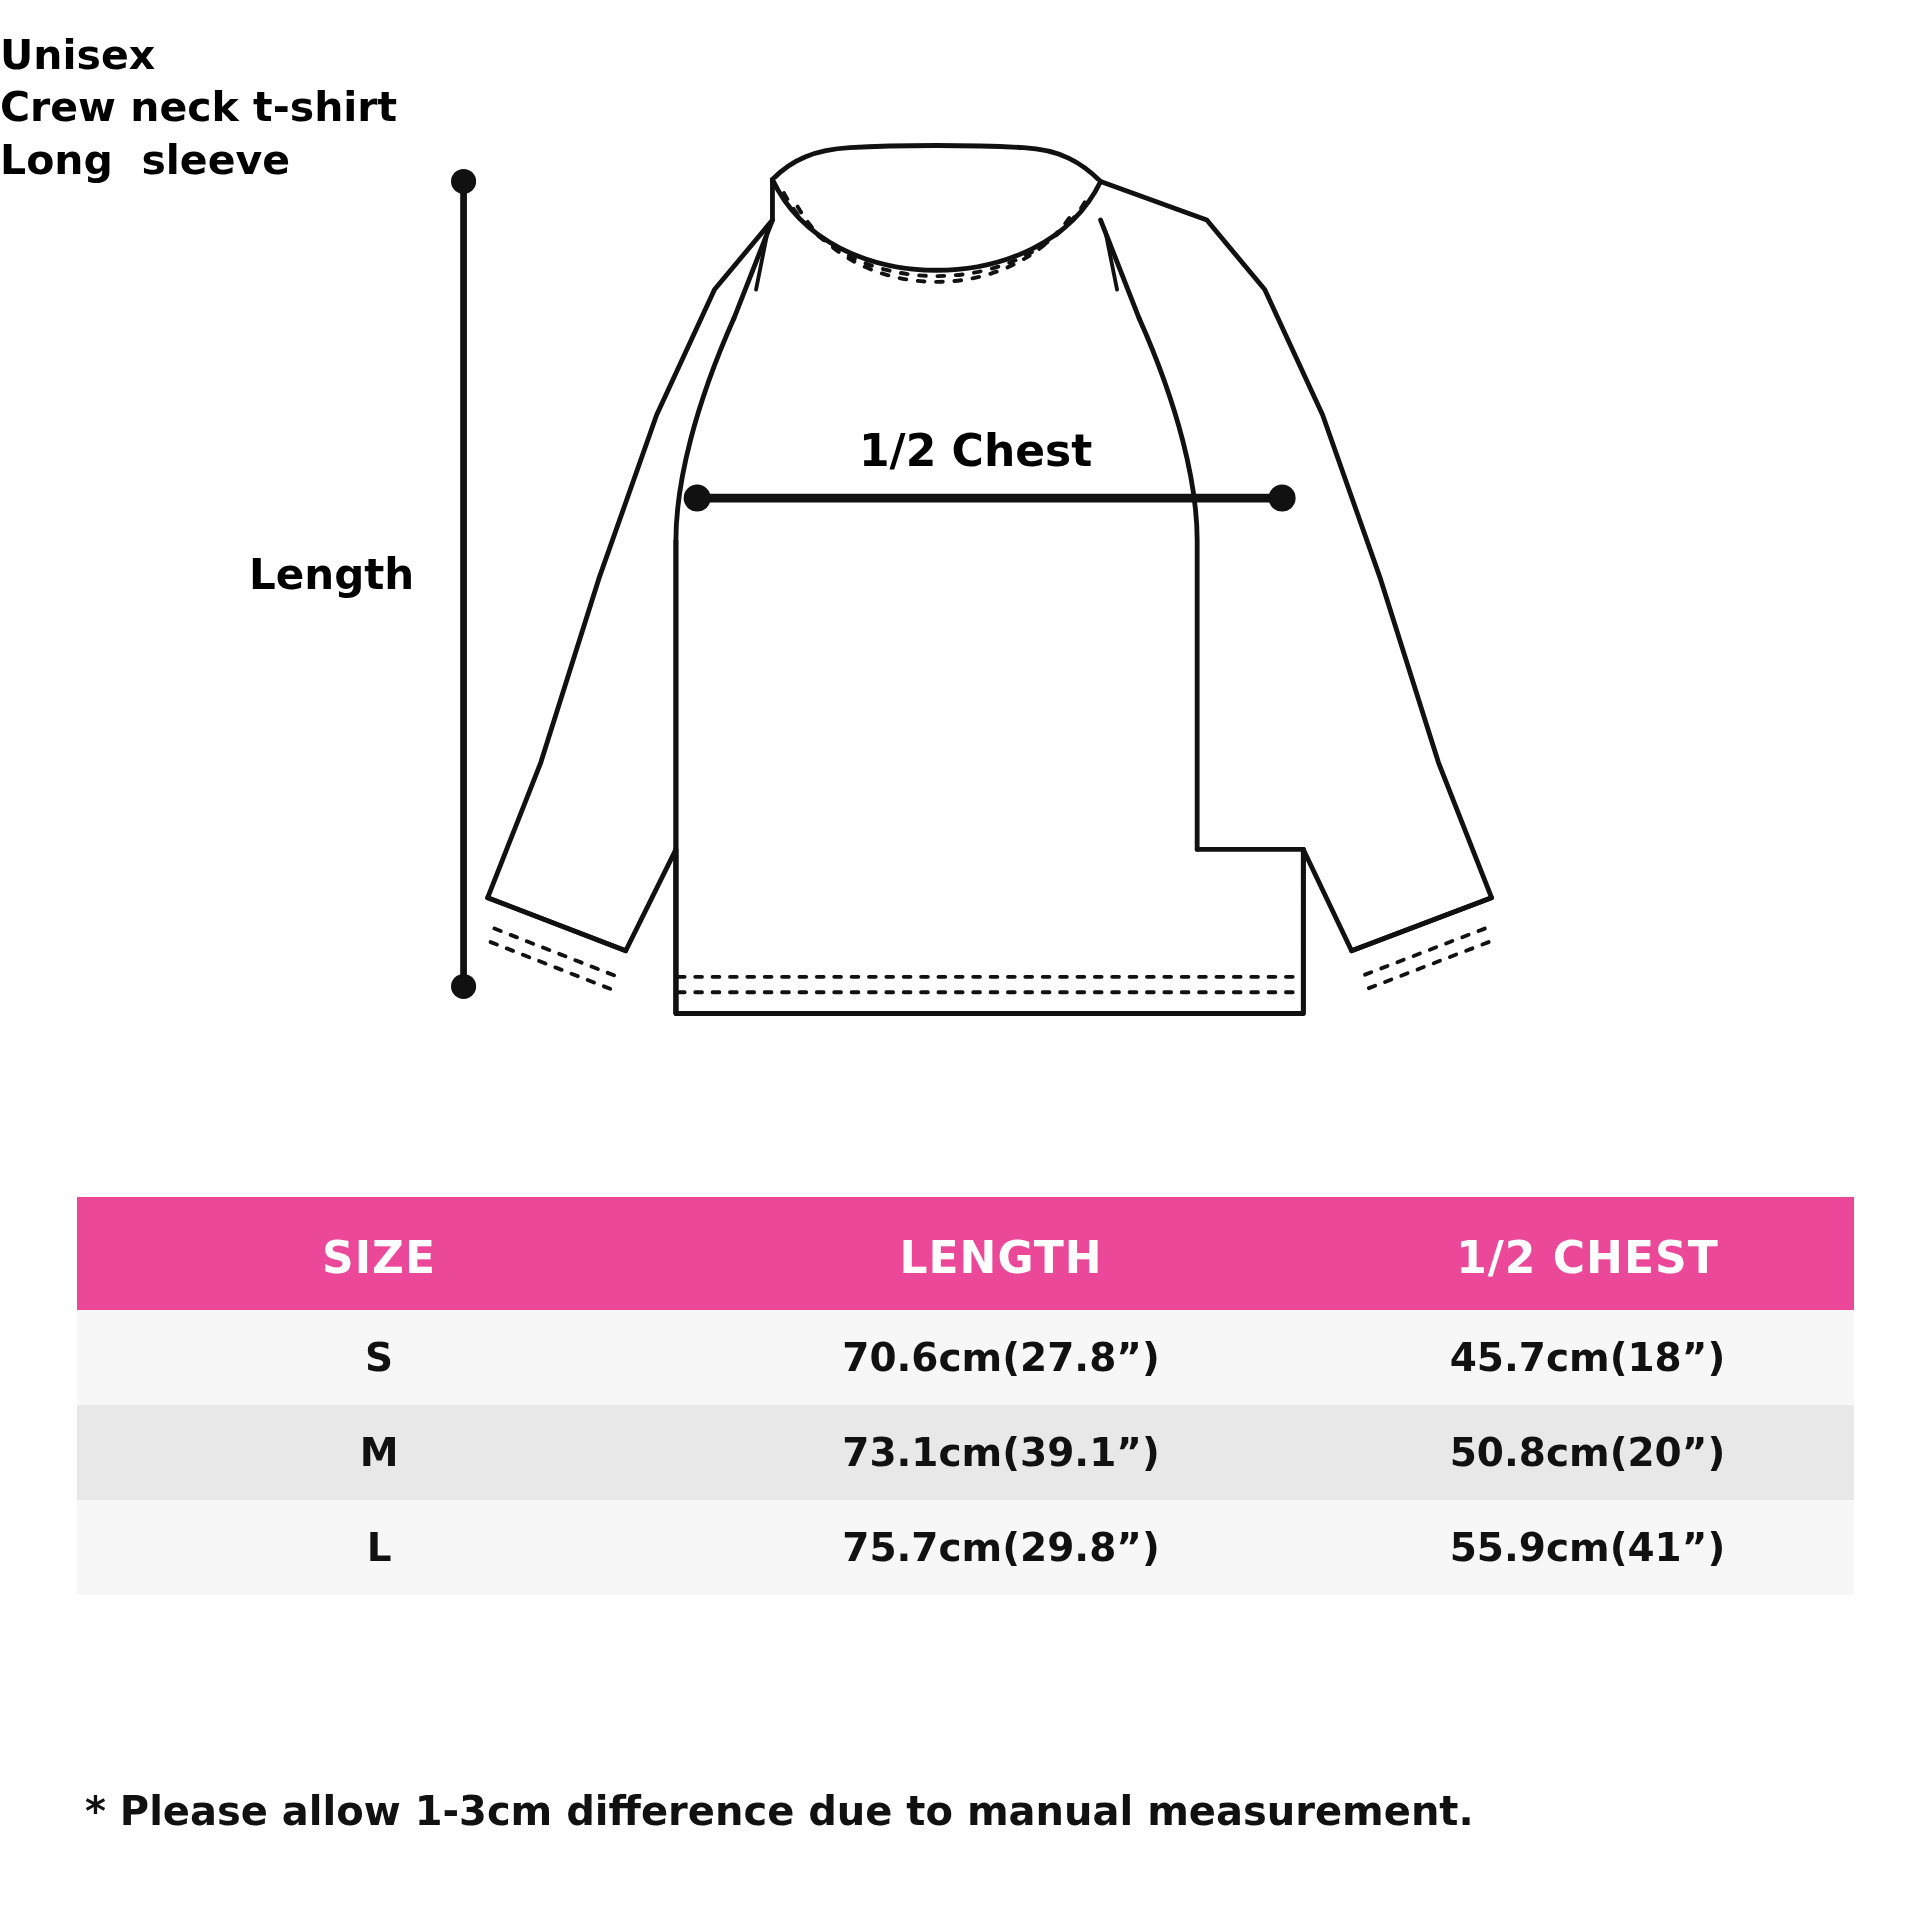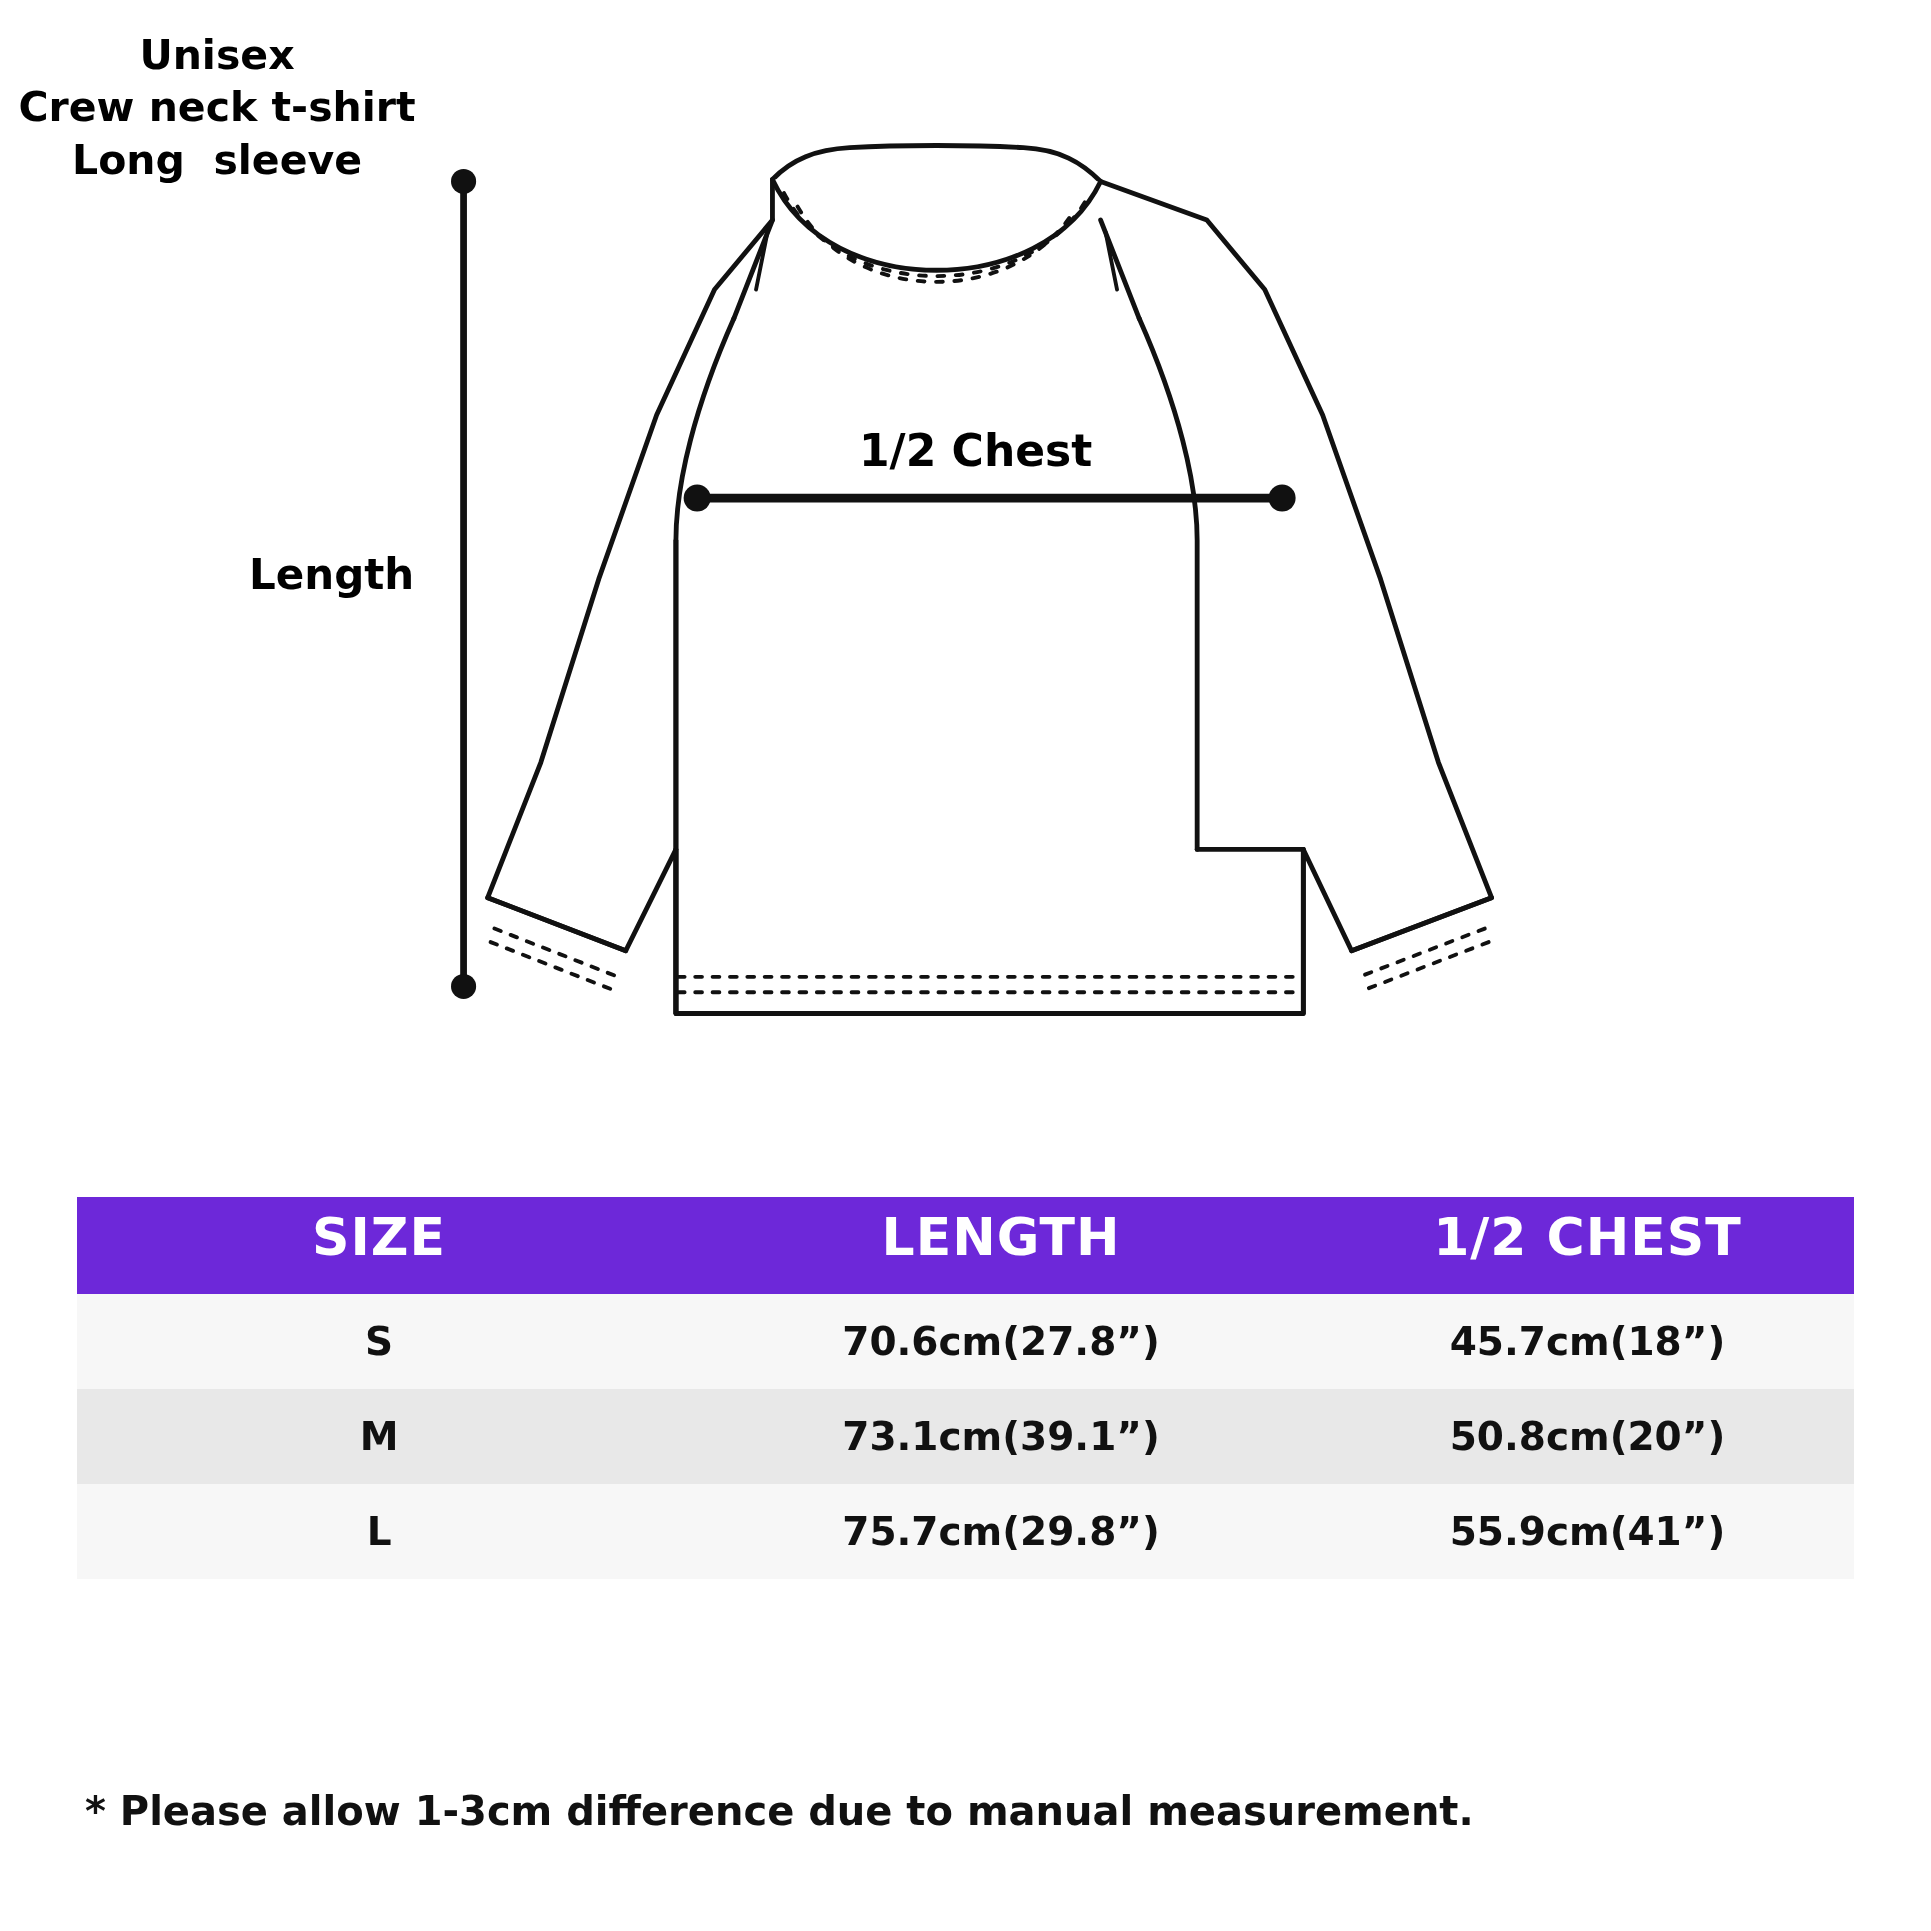--- a/index.html
+++ b/index.html
@@ -20,21 +20,21 @@
     width: 1931px;
     height: 1931px;
   }
 
   
   .title-block {
     position: absolute;
     left: 0;
     top: 29px;
     width: 434px;
-    text-align: center;
+    text-align: left;
     font-weight: bold;
     font-size: 41px;
     line-height: 1.28;
     color: #000;
   }
   .title-block div { white-space: pre; }
 
   
   .length-label {
     position: absolute;
@@ -68,25 +68,25 @@
   
   .size-table {
     position: absolute;
     left: 77px;
     top: 1197px;
     width: 1777px;
     border-collapse: collapse;
     table-layout: fixed;
   }
   .size-table th {
-    background: #6d28d9;
+    background: #ec4899;
     color: #ffffff;
-    font-size: 52px;
-    font-weight: bold;
-    padding: 10px 0 27px 0;
+    font-size: 44px;
+    font-weight: bold;
+    padding: 35px 0 27px 0;
     letter-spacing: 1px;
   }
   .size-table td {
     font-size: 39px;
     font-weight: bold;
     color: #111;
     text-align: center;
     padding: 25px 0 25px 0;
   }
   .size-table tbody tr:nth-child(odd) td { background: #f7f7f7; }

